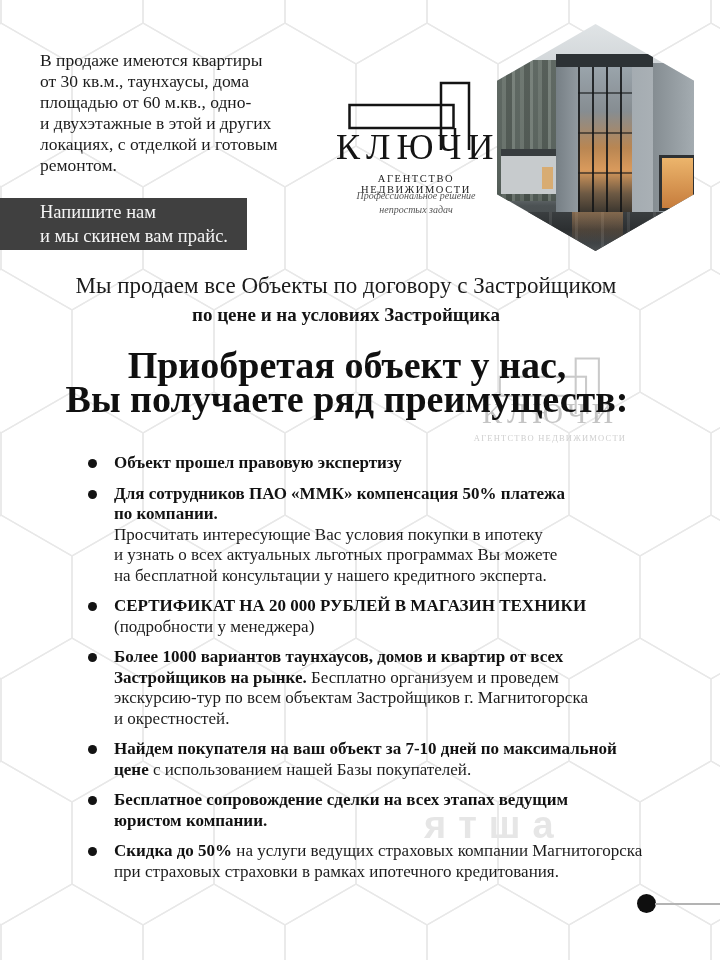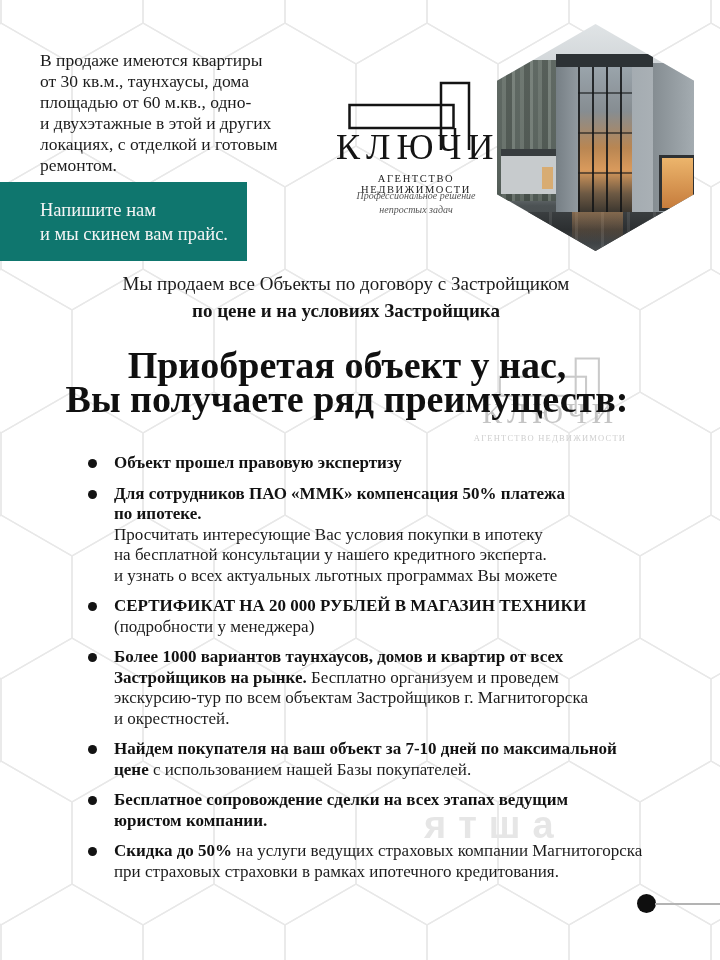--- a/index.html
+++ b/index.html
@@ -12,22 +12,22 @@
   #hexbg{position:absolute;left:0;top:0;width:720px;height:960px;z-index:0;}
 
   
   .intro{
     position:absolute;left:40px;top:50px;width:290px;z-index:2;
     font-size:17.5px;line-height:21px;white-space:pre-line;color:#1c1c1c;
   }
 
   
   .write-us{
-    position:absolute;left:0;top:182px;width:247px;height:79px;z-index:2;
-    background:#0f766e;display:flex;align-items:center;
+    position:absolute;left:0;top:198px;width:247px;height:52px;z-index:2;
+    background:#404040;display:flex;align-items:center;
   }
   .write-us .wtxt{
     margin-left:40px;color:#f5f5f5;font-size:18.5px;line-height:24px;white-space:pre-line;
   }
 
   
   .logo{position:absolute;left:336px;top:80px;width:160px;height:150px;z-index:2;text-align:center;}
   .logo svg{position:absolute;left:12px;top:0;}
   .logo-name{
     position:absolute;left:0;top:46px;width:160px;
@@ -64,21 +64,21 @@
   .hp-rwall{left:79%;top:17%;width:21%;height:68%;background:linear-gradient(90deg,#858d92,#a4acb1);}
   .hp-rwindow{left:15%;top:60%;width:75%;height:32%;background:linear-gradient(180deg,#ecb56c,#c67c3c);border:3px solid #2e3133;}
   .hp-ground{left:0;top:83%;width:100%;height:17%;
     background:
       repeating-linear-gradient(90deg,rgba(255,255,255,.09) 0 3px,rgba(0,0,0,0) 3px 26px),
       linear-gradient(180deg,#3a3e40 0%,#2c2f31 45%,#4b4f51 100%);}
   .hp-refl{left:38%;top:83%;width:26%;height:17%;background:linear-gradient(180deg,rgba(220,156,94,.45),rgba(0,0,0,0) 80%);}
 
   
   .offer{position:absolute;left:0;top:273px;width:692px;text-align:center;z-index:2;}
-  .offer-l1{font-size:19px;color:#1c1c1c;}
+  .offer-l1{font-size:23px;color:#1c1c1c;}
   .offer-l2{font-size:19px;font-weight:700;margin-top:5px;color:#141414;}
   .headline{
     position:absolute;left:0;top:348px;width:694px;text-align:center;z-index:2;
     font-size:38px;line-height:34px;font-weight:700;color:#101010;white-space:pre-line;
   }
 
   
   .wm-logo{position:absolute;left:462px;top:352px;width:176px;z-index:1;text-align:center;opacity:.8;}
   .wm-logo svg{position:absolute;left:36px;top:4px;}
   .wm-name{position:absolute;left:0;top:44px;width:176px;font-size:30px;letter-spacing:5px;color:#b6b6b6;}
@@ -251,24 +251,24 @@
     <li>
       <span class="bdot"></span>
       <div class="btxt">
         <div><span class="bb">Объект прошел правовую экспертизу</span></div>
       </div>
     </li>
     <li>
       <span class="bdot"></span>
       <div class="btxt">
         <div><span class="bb">Для сотрудников ПАО «ММК» компенсация 50% платежа</span></div>
-        <div><span class="bb">по ипотеке.</span></div>
+        <div><span class="bb">по компании.</span></div>
         <div><span class="br">Просчитать интересующие Вас условия покупки в ипотеку</span></div>
+        <div><span class="br">и узнать о всех актуальных льготных программах Вы можете</span></div>
         <div><span class="br">на бесплатной консультации у нашего кредитного эксперта.</span></div>
-        <div><span class="br">и узнать о всех актуальных льготных программах Вы можете</span></div>
       </div>
     </li>
     <li>
       <span class="bdot"></span>
       <div class="btxt">
         <div><span class="bb">СЕРТИФИКАТ НА 20 000 РУБЛЕЙ В МАГАЗИН ТЕХНИКИ</span></div>
         <div><span class="br">(подробности у менеджера)</span></div>
       </div>
     </li>
     <li>

